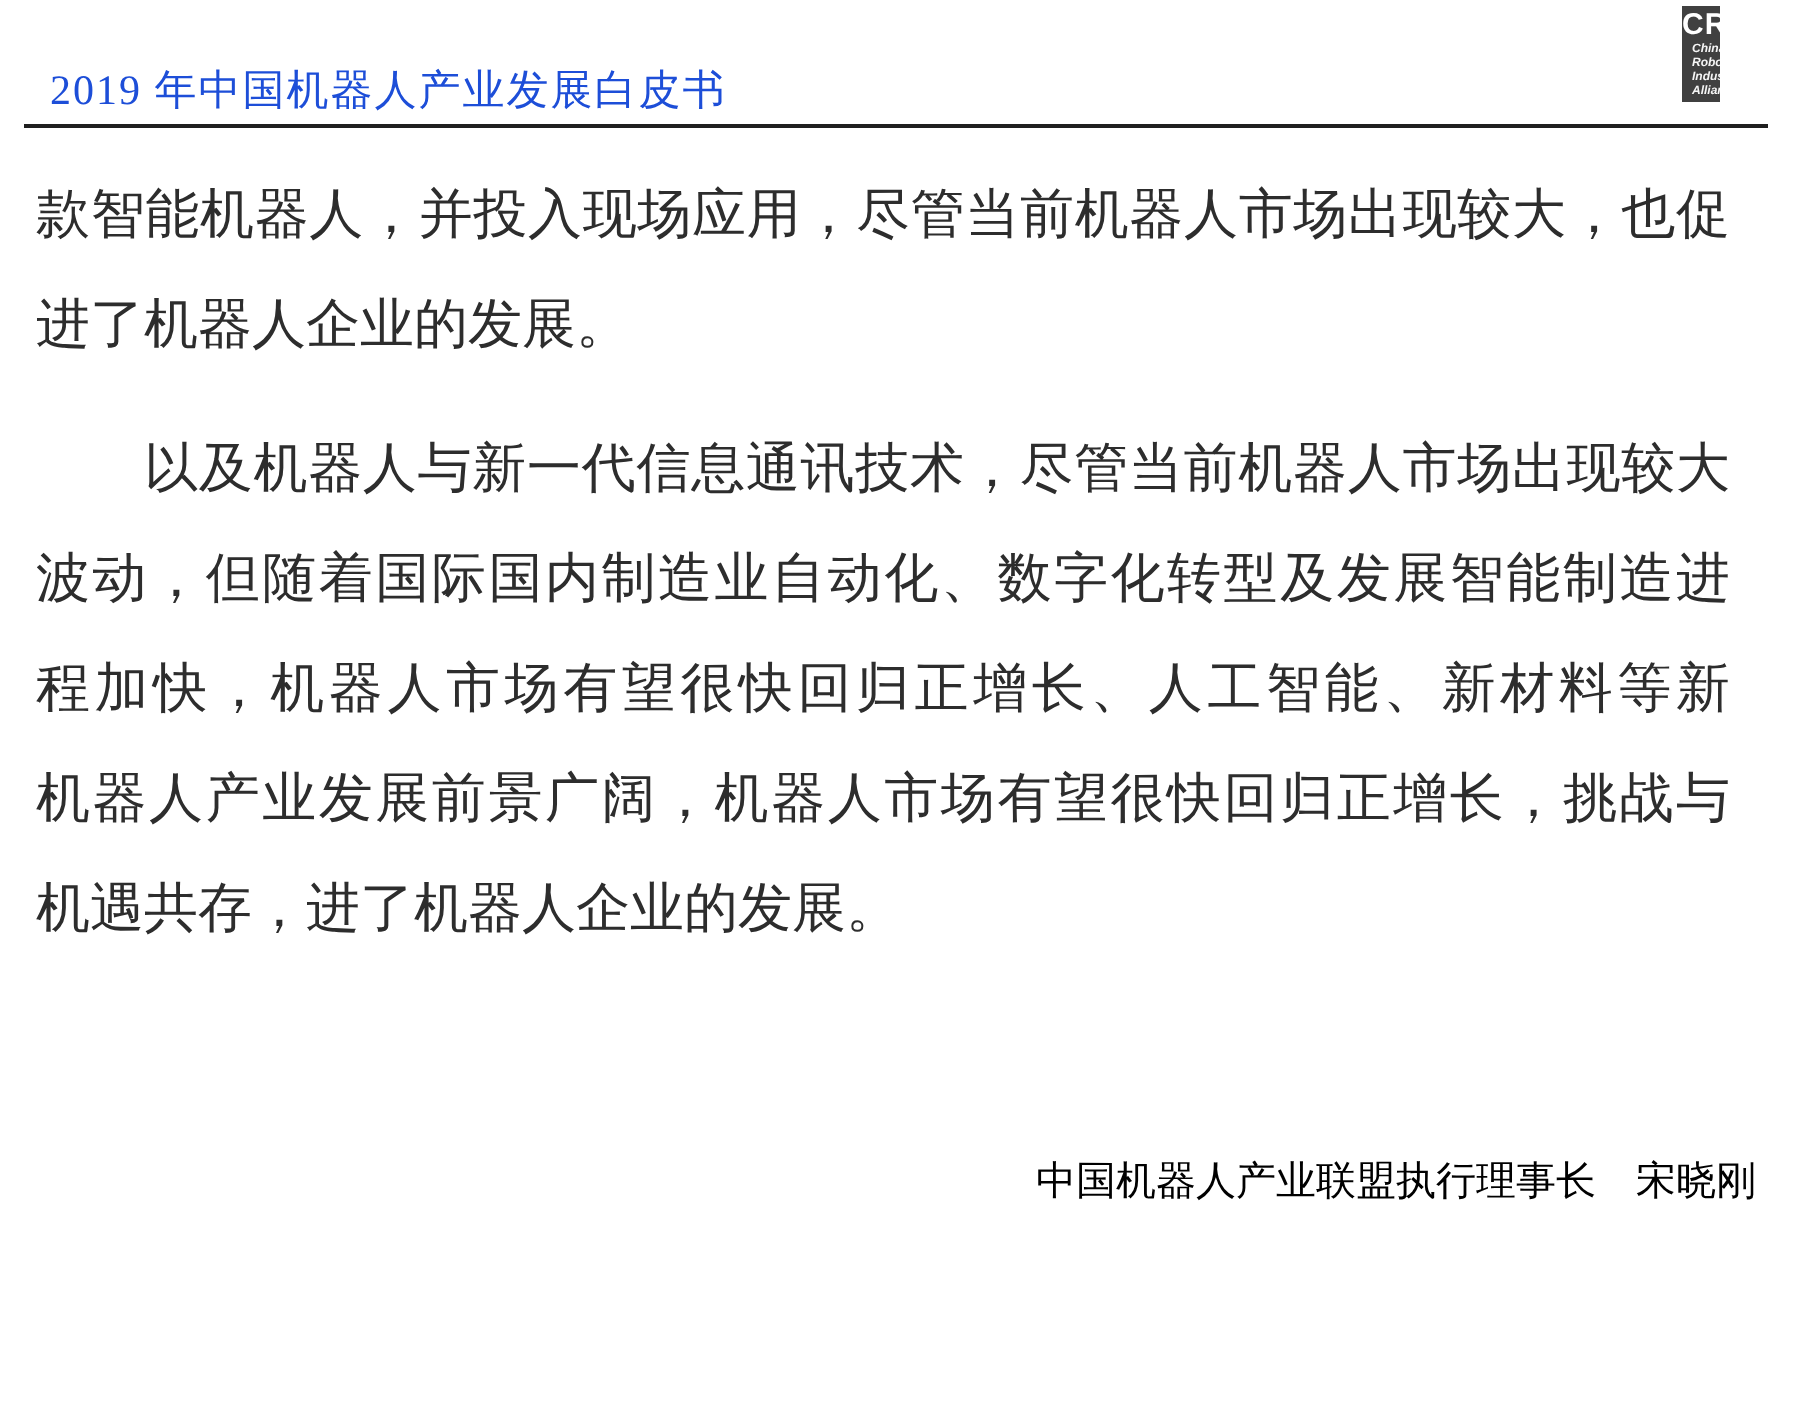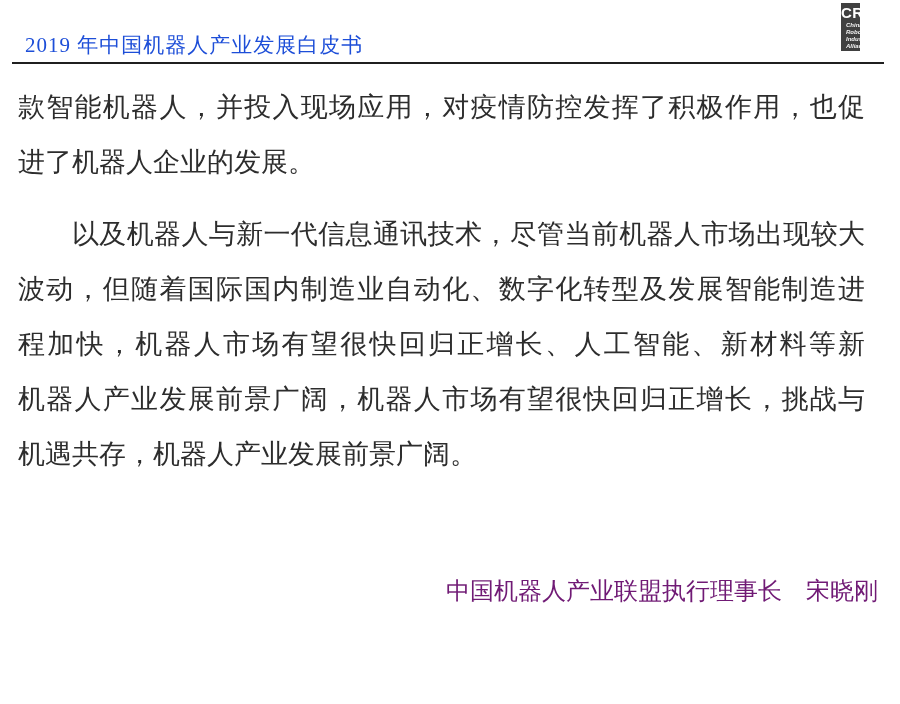--- a/index.html
+++ b/index.html
@@ -85,22 +85,22 @@
   .para2 {
     margin-top: 17px;
   }
 
   
   .signature {
     margin-top: 82px;
     margin-right: -13px;
     height: 55px;
     line-height: 55px;
-    font-size: 24px;
-    color: #701a75;
+    font-size: 20px;
+    color: #000000;
     text-align: right;
     white-space: nowrap;
   }
 </style>
 </head>
 <body>
 
 <div class="page">
 
   <div class="header">
@@ -112,29 +112,29 @@
         <div>Robot</div>
         <div>Industry</div>
         <div>Alliance</div>
       </div>
     </div>
   </div>
 
   <div class="body">
 
     <div class="para">
-      <div class="line">款智能机器人，并投入现场应用，对疫情防控发挥了积极作用，也促</div>
+      <div class="line">款智能机器人，并投入现场应用，尽管当前机器人市场出现较大，也促</div>
       <div class="line lastline">进了机器人企业的发展。</div>
     </div>
 
     <div class="para para2">
       <div class="line indent">以及机器人与新一代信息通讯技术，尽管当前机器人市场出现较大</div>
       <div class="line">波动，但随着国际国内制造业自动化、数字化转型及发展智能制造进</div>
       <div class="line">程加快，机器人市场有望很快回归正增长、人工智能、新材料等新</div>
       <div class="line">机器人产业发展前景广阔，机器人市场有望很快回归正增长，挑战与</div>
-      <div class="line lastline">机遇共存，机器人产业发展前景广阔。</div>
+      <div class="line lastline">机遇共存，进了机器人企业的发展。</div>
     </div>
 
     <div class="signature">中国机器人产业联盟执行理事长　宋晓刚</div>
 
   </div>
 
 </div>
 
 </body></html>

